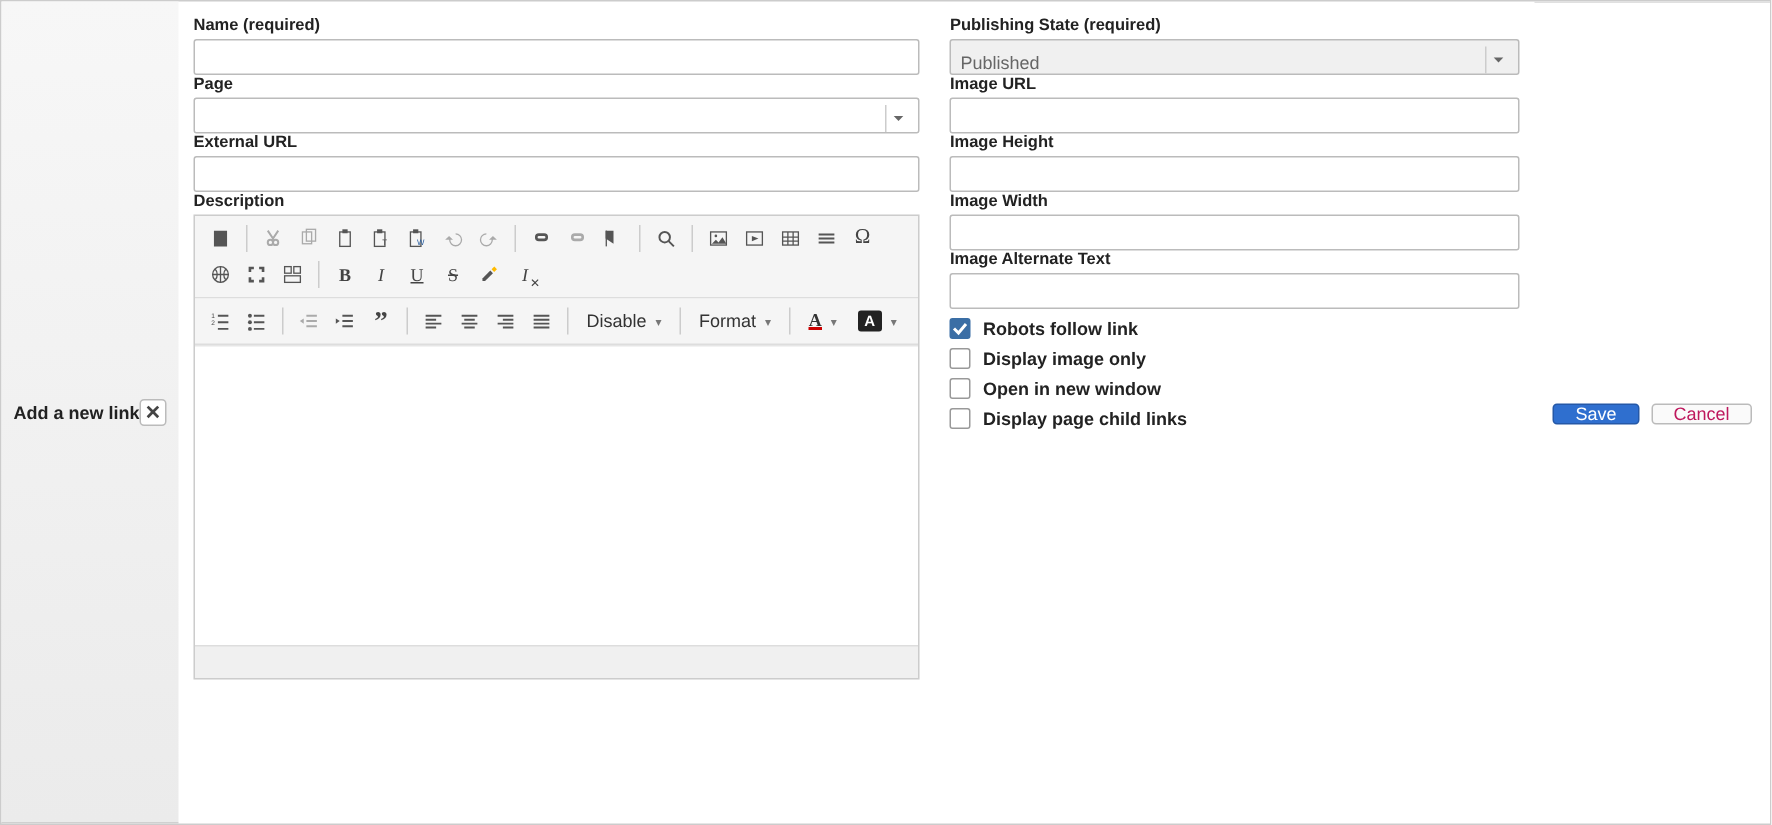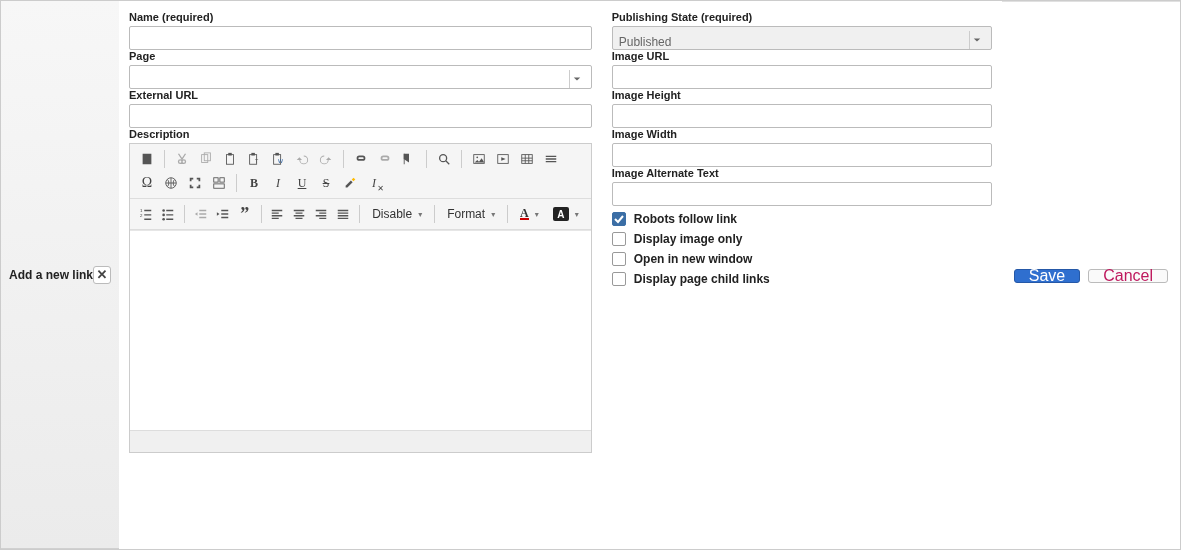--- a/index.html
+++ b/index.html
@@ -153,21 +153,21 @@
   .footer {
     display: flex; justify-content: flex-end; align-items: center;
     gap: 8px;
     padding: 8px 12px;
     border-top: 1px solid #e0e0e0;
   }
   .btn {
     height: 14px;
     padding: 0 14px;
     border-radius: 3px;
-    font-size: 16px;
+    font-size: 12px;
     cursor: pointer;
     display: flex; align-items: center;
   }
   .btn-primary {
     background: #2f6fcf;
     border: 1px solid #2558a7;
     color: #fff;
   }
   .btn-default {
     background: #fafafa;

